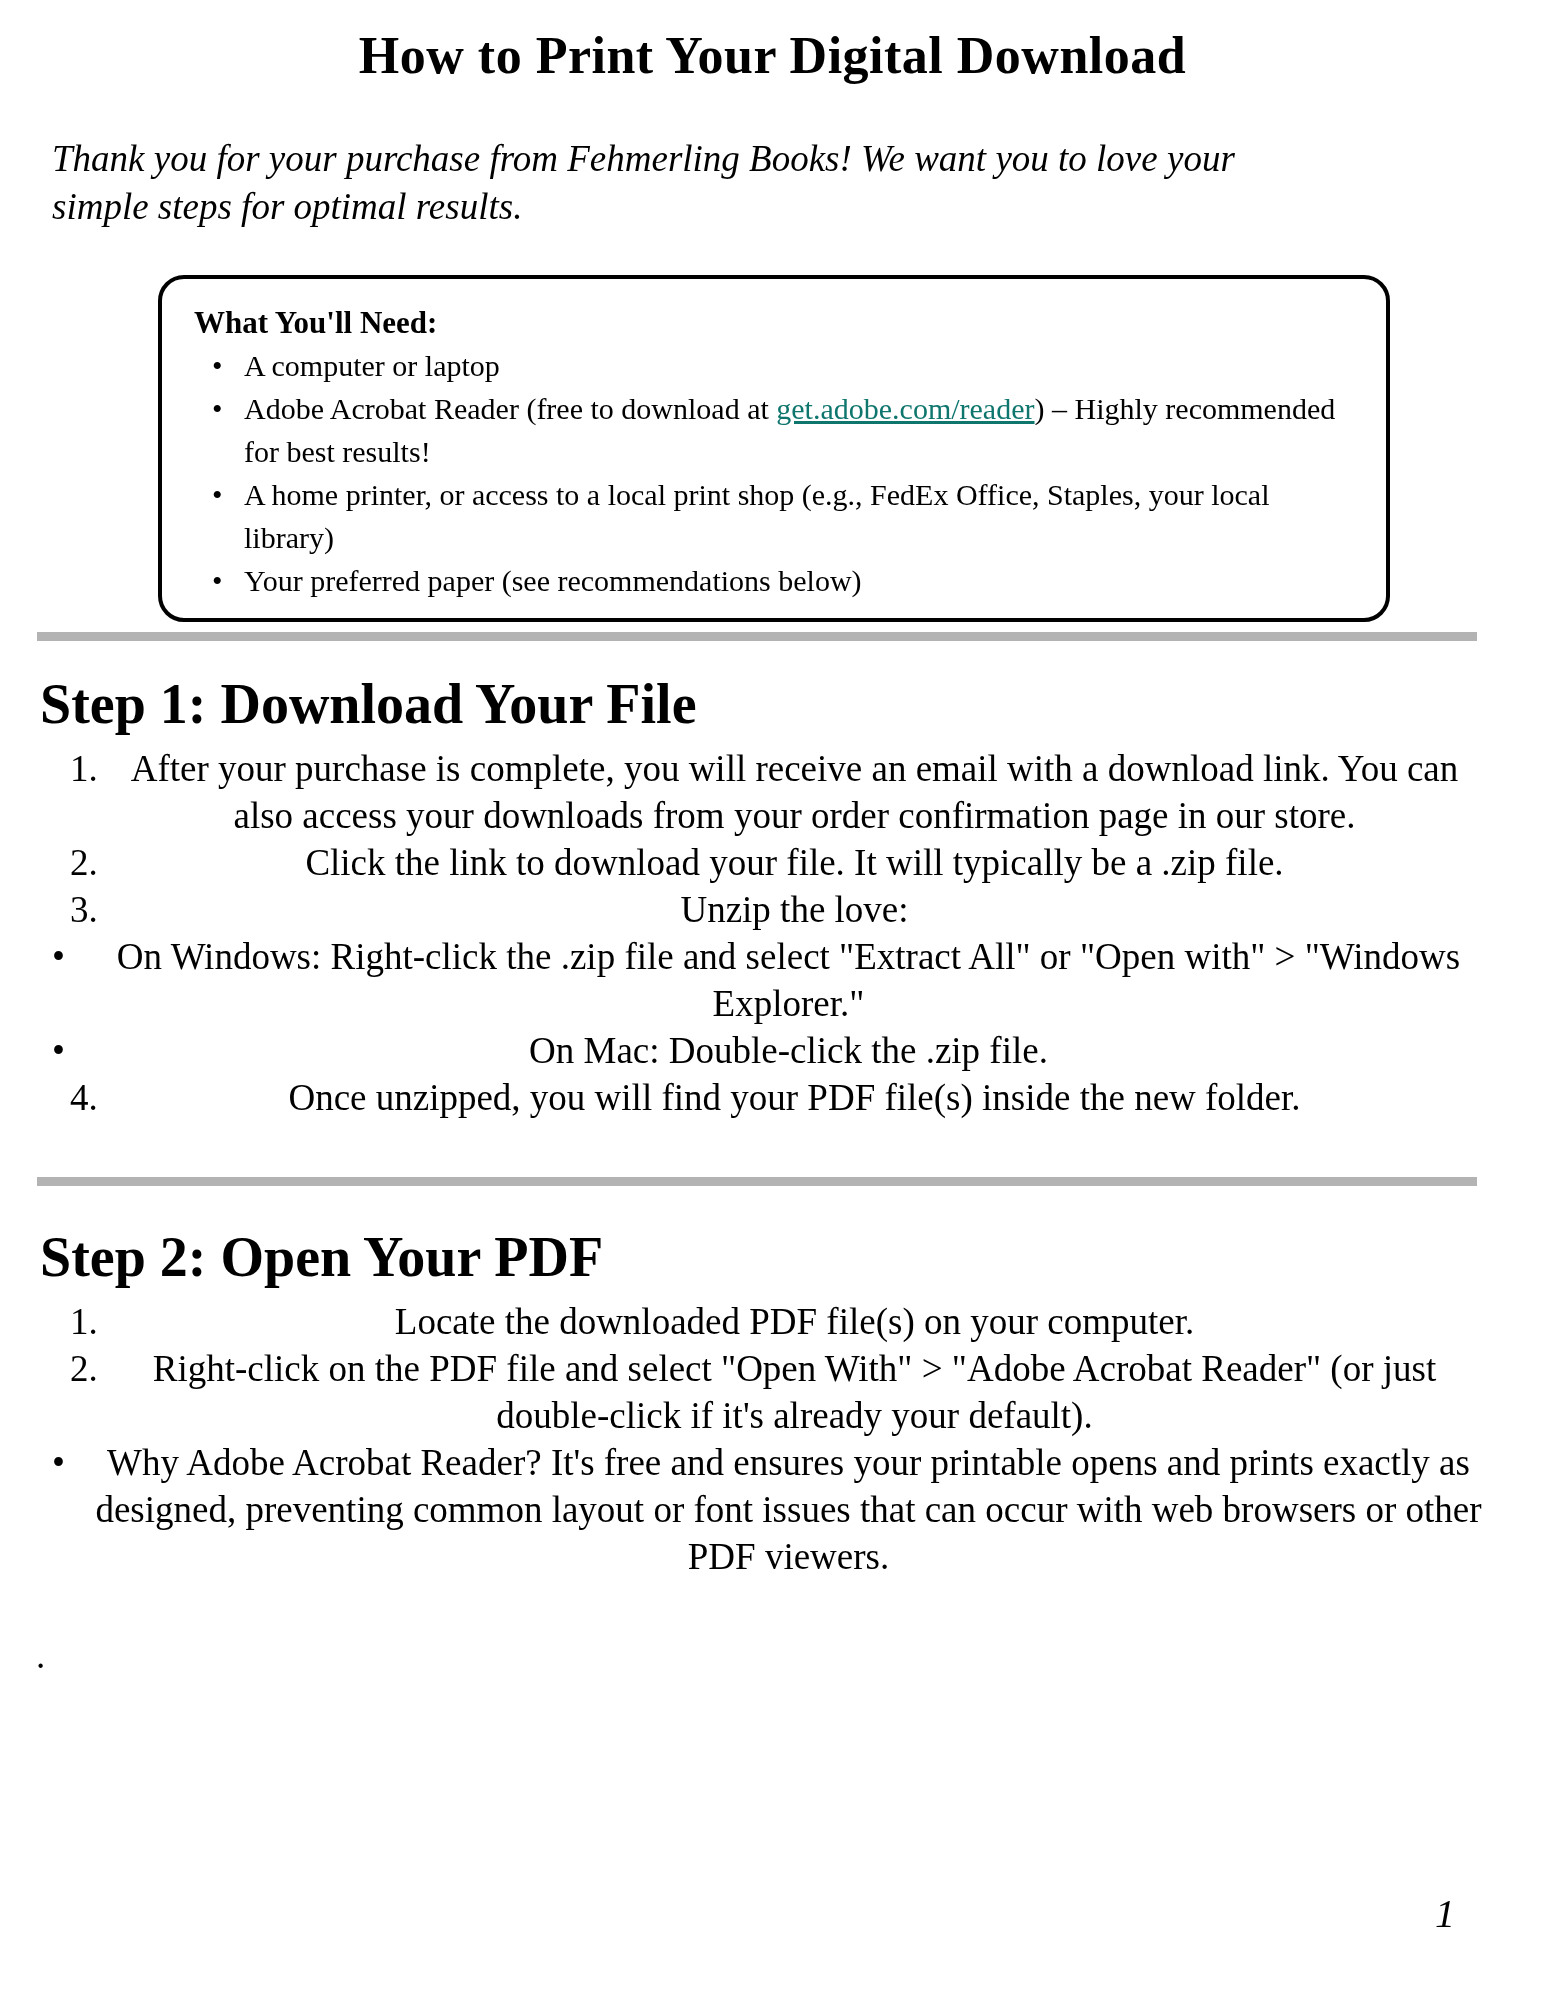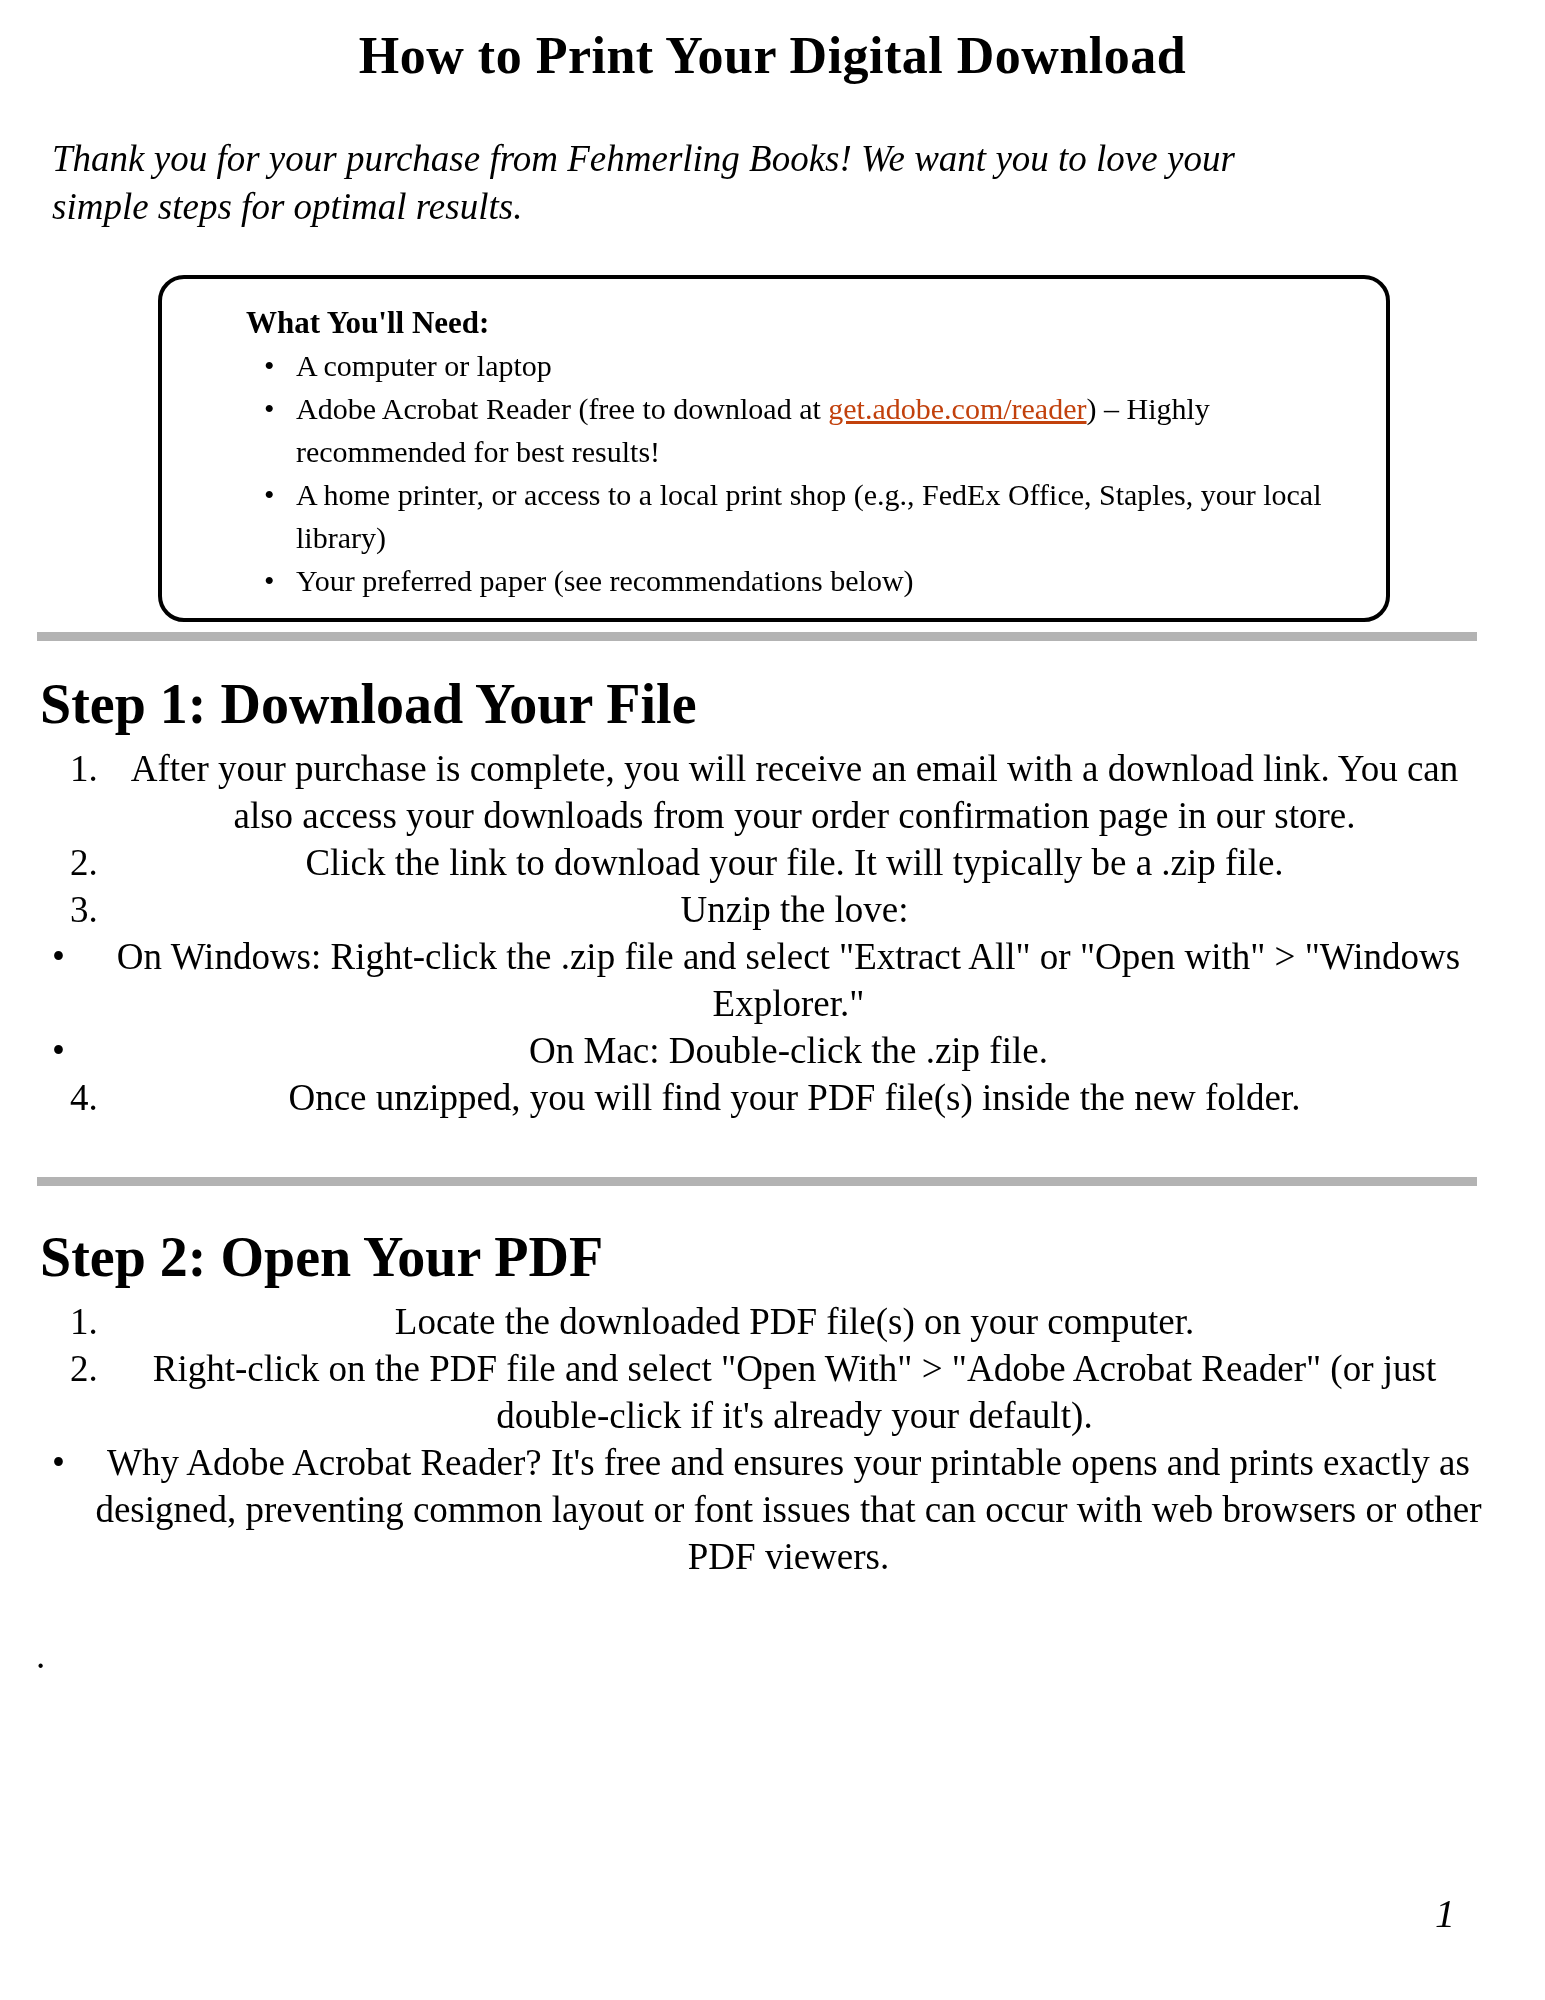--- a/index.html
+++ b/index.html
@@ -22,33 +22,33 @@
   .intro {
     margin: 50px 48px 0 52px;
     font-style: italic;
     font-size: 37px;
     line-height: 48px;
   }
   .needs-box {
     margin: 44px 155px 0 158px;
     border: 4px solid #000000;
     border-radius: 26px;
-    padding: 22px 28px 16px 76px;
+    padding: 22px 28px 16px 24px;
     box-sizing: border-box;
   }
   .needs-heading {
     font-weight: bold;
     font-size: 31px;
     line-height: 43px;
     margin: 0 0 0 8px;
   }
   .nrow { display: flex; font-size: 30px; line-height: 43px; }
   .nrow .mk { flex: none; width: 58px; padding-left: 26px; box-sizing: border-box; }
   .nrow .tx { flex: 1; }
-  .link { color: #c2410c; text-decoration: underline; margin-top: 28px; }
+  .link { color: #0f766e; text-decoration: underline; margin-top: 28px; }
   .rule {
     height: 9px;
     background: #b3b3b3;
     margin: 10px 68px 0 37px;
   }
   .step-heading {
     margin: 38px 40px 0 40px;
     font-size: 56px;
     font-weight: bold;
     line-height: 50px;

